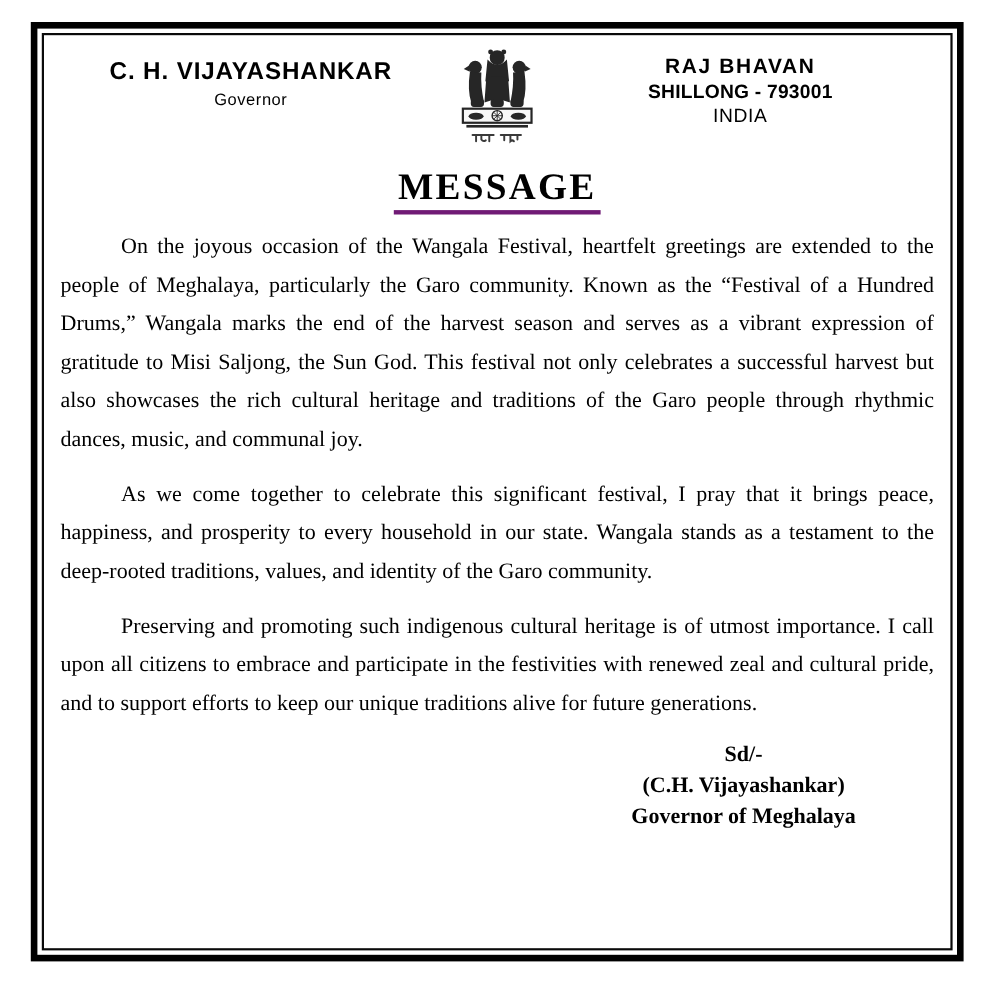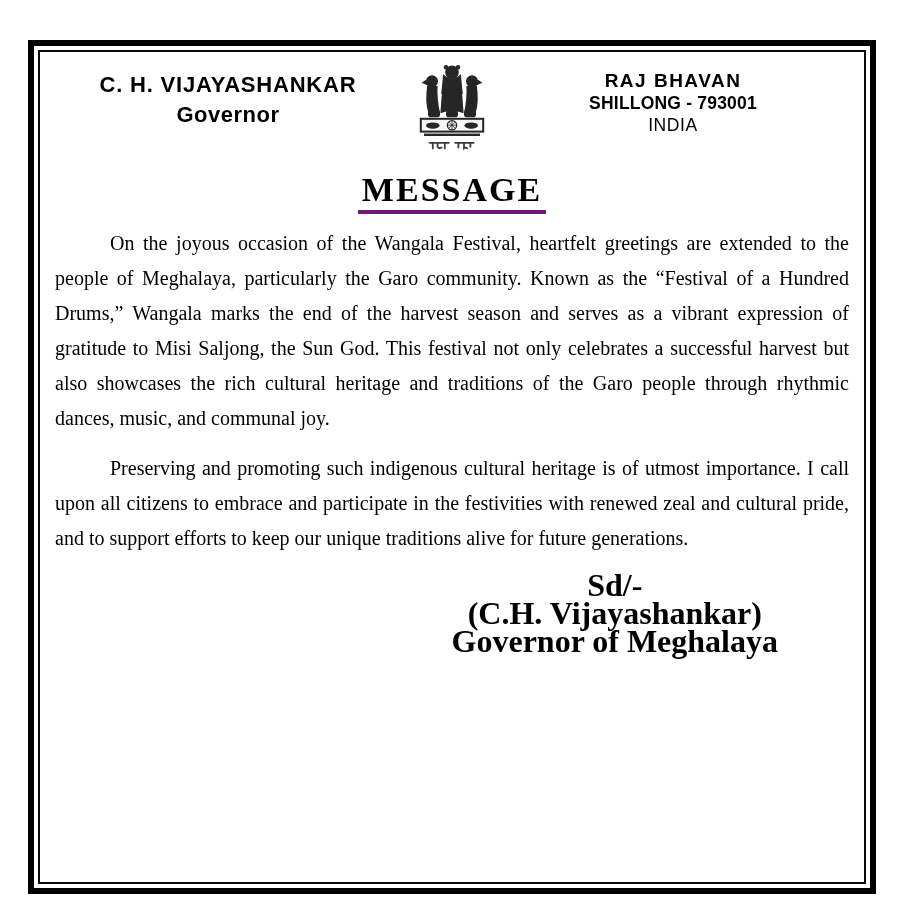--- a/index.html
+++ b/index.html
@@ -7,21 +7,21 @@
     position: relative;
     width: 910px;
     height: 916px;
     background: #ffffff;
     font-family: "Liberation Serif", serif;
     color: #000;
     overflow: hidden;
   }
   .frame-outer {
     position: absolute;
-    left: 28px; top: 40px;
+    left: 28px; top: 20px;
     width: 848px; height: 854px;
     border: 6px solid #000;
     box-sizing: border-box;
   }
   .frame-inner {
     position: absolute;
     left: 4px; top: 4px; right: 4px; bottom: 4px;
     border: 2px solid #0a0a0a;
     box-sizing: border-box;
     padding: 8px 14px 6px;
@@ -38,22 +38,22 @@
     text-align: center;
     font-family: "Liberation Sans", sans-serif;
   }
   .gov-name {
     font-size: 22px;
     font-weight: bold;
     letter-spacing: 0.8px;
     white-space: nowrap;
   }
   .gov-role {
-    font-size: 22px;
-    font-weight: bold;
+    font-size: 15px;
+    font-weight: normal;
     margin-top: 4px;
     letter-spacing: 0.5px;
   }
   .emblem-wrap {
     display: flex;
     justify-content: center;
     padding-top: 2px;
   }
   .hdr-right {
     display: flex;
@@ -94,21 +94,21 @@
   .body-text p {
     margin: 0 0 15px;
     text-indent: 55px;
   }
   
   .signature {
     width: max-content;
     margin: 4px 72px 0 auto;
     text-align: center;
     font-weight: bold;
-    font-size: 32px;
+    font-size: 20px;
     line-height: 28px;
   }
 </style>
 </head>
 <body>
 
 <div class="sheet">
   <div class="frame-outer">
     <div class="frame-inner">
 
@@ -180,20 +180,21 @@
           </div>
         </div>
       </div>
 
       <div class="title-row">
         <span class="title-text">MESSAGE</span>
       </div>
 
       <div class="body-text">
         <p>On the joyous occasion of the Wangala Festival, heartfelt greetings are extended to the people of Meghalaya, particularly the Garo community. Known as the “Festival of a Hundred Drums,” Wangala marks the end of the harvest season and serves as a vibrant expression of gratitude to Misi Saljong, the Sun God. This festival not only celebrates a successful harvest but also showcases the rich cultural heritage and traditions of the Garo people through rhythmic dances, music, and communal joy.</p>
+        <p>As we come together to celebrate this significant festival, I pray that it brings peace, happiness, and prosperity to every household in our state. Wangala stands as a testament to the deep-rooted traditions, values, and identity of the Garo community.</p>
         <p>Preserving and promoting such indigenous cultural heritage is of utmost importance. I call upon all citizens to embrace and participate in the festivities with renewed zeal and cultural pride, and to support efforts to keep our unique traditions alive for future generations.</p>
       </div>
 
       <div class="signature">
         <div>Sd/-</div>
         <div>(C.H. Vijayashankar)</div>
         <div>Governor of Meghalaya</div>
       </div>
 
     </div>

